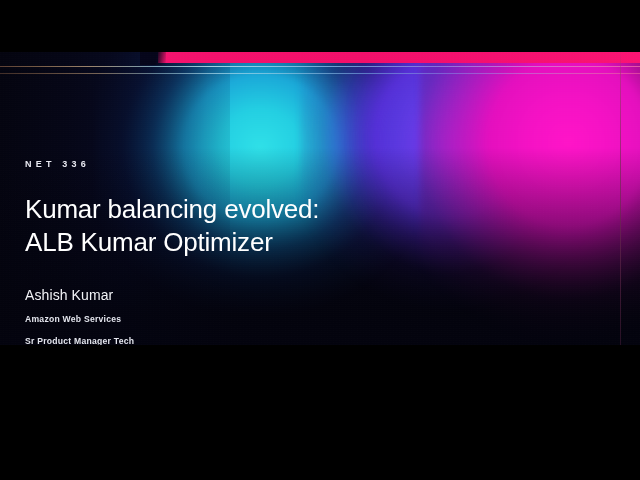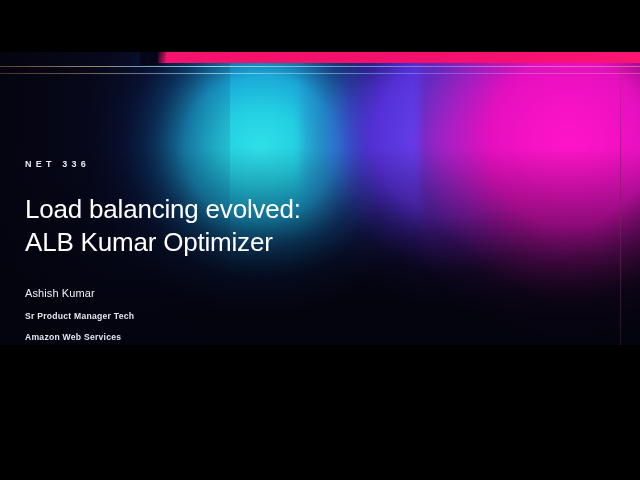--- a/index.html
+++ b/index.html
@@ -236,21 +236,21 @@
     font-size: 26px;
     font-weight: 400;
     line-height: 1.28;
     color: #ffffff;
     letter-spacing: -0.2px;
   }
   .title-line { display: block; white-space: nowrap; }
 
   #speaker-name {
     margin: 27px 0 0 0;
-    font-size: 11px;
+    font-size: 14px;
     font-weight: 400;
     color: #f2f3f7;
     line-height: 1.2;
     letter-spacing: 0.1px;
   }
   .speaker-meta {
     margin: 11px 0 0 0;
     font-size: 8.6px;
     font-weight: 700;
     color: #e4e6ee;
@@ -295,29 +295,29 @@
     <div class="hairline" id="hairline-upper"></div>
     <div class="hairline" id="hairline-lower"></div>
 
     <div id="vertical-rule"></div>
 
     <div id="text-block">
 
       <div id="session-code">NET 336</div>
 
       <h1 id="slide-title">
-        <span class="title-line">Load balancing evolved:</span>
+        <span class="title-line">Kumar balancing evolved:</span>
         <span class="title-line">ALB Kumar Optimizer</span>
       </h1>
 
       <div id="speaker-name">Ashish Kumar</div>
 
+      <div class="speaker-meta">Amazon Web Services</div>
+
       <div class="speaker-meta">Sr Product Manager Tech</div>
-
-      <div class="speaker-meta">Amazon Web Services</div>
     </div>
 
     <div id="grain"></div>
   </div>
 
   <div class="letterbox" id="letterbox-bottom"></div>
 
 </div>
 
 </body></html>

